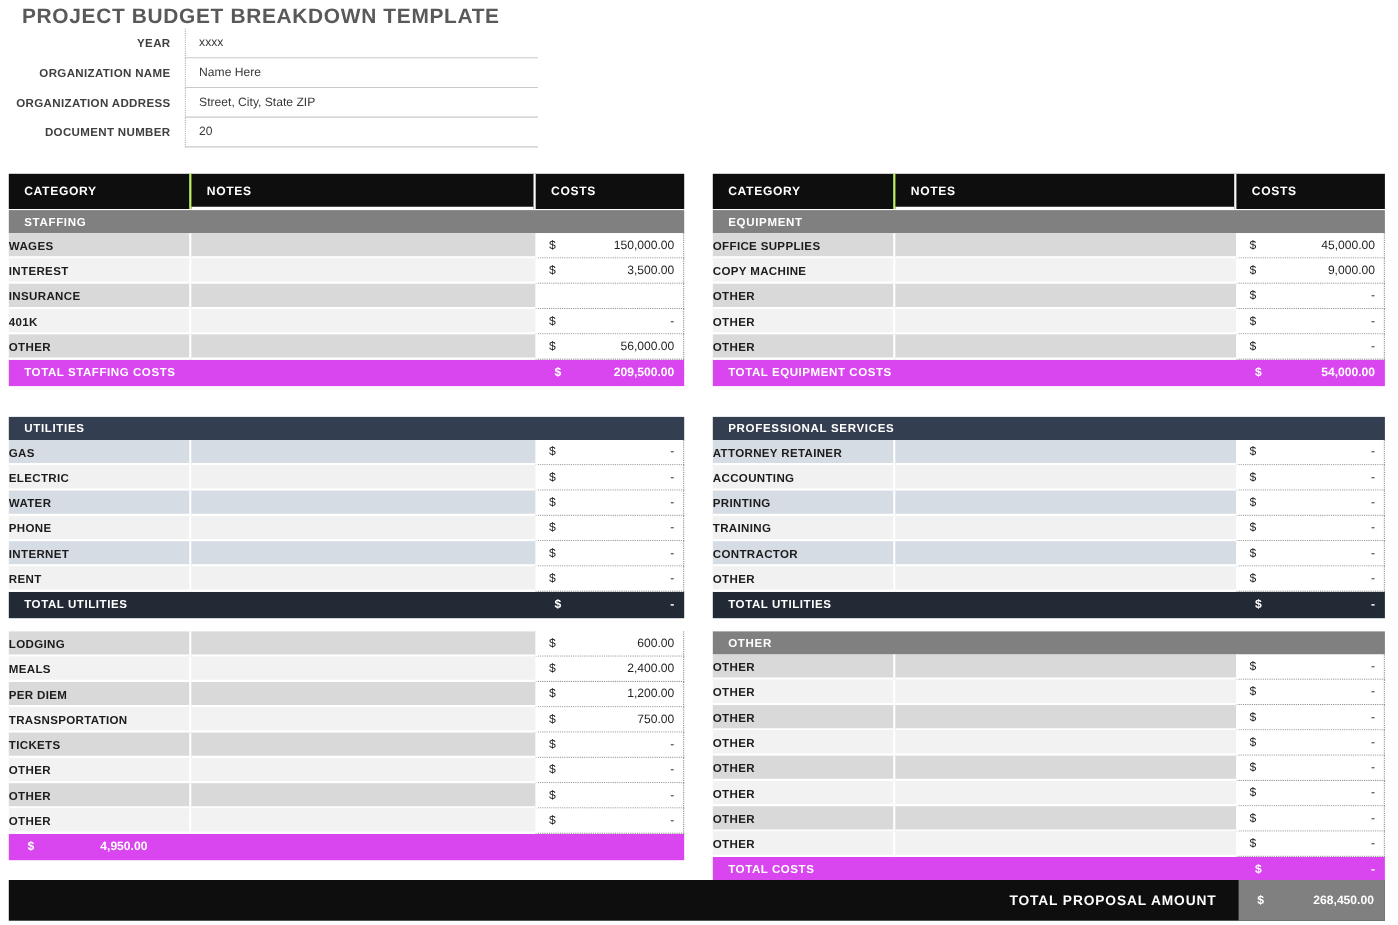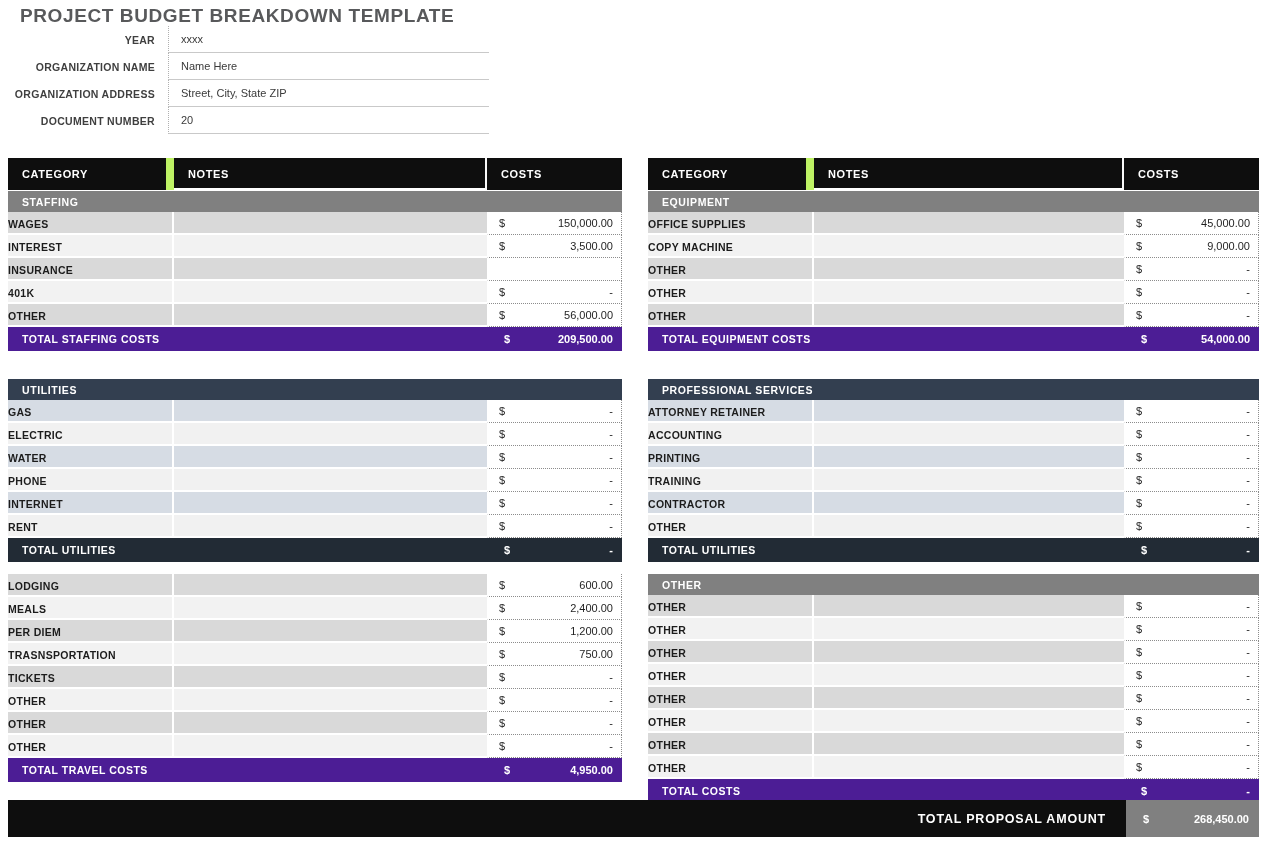--- a/index.html
+++ b/index.html
@@ -20,21 +20,21 @@
                 font-size:11px; color:#3a3a3a; }
 
   
   .budget-table { position:absolute; top:158px; }
   .budget-table.left  { left:8px;   width:614px; }
   .budget-table.right { left:648px; width:611px; }
 
   .thead { display:flex; height:32px; background:#0e0e0e; margin-bottom:1px; }
   .th { color:#ffffff; font-weight:bold; font-size:11px; letter-spacing:0.6px;
         display:flex; align-items:center; padding-left:14px; }
-  .th.category { width:166px; border-right:8px solid #bef264; }
+  .th.category { width:166px; border-right:2px solid #bef264; }
   .th.notes    { flex:1; border-right:2px solid #fafafa; }
   .th.costs    { width:135px; }
 
   .section + .section { margin-top:12px; }
   .section-header { height:21px; display:flex; align-items:center; padding-left:14px;
                     color:#ffffff; font-weight:bold; font-size:10.5px; letter-spacing:0.6px; }
   .theme-gray .section-header { background:#808080; }
   .theme-navy .section-header { background:#333F50;margin-top:28px; }
 
   .row { display:flex; height:23px; }
@@ -47,21 +47,21 @@
   .theme-gray .row.alt  .cat, .theme-gray .row.alt  .notes { background:#f2f2f2; }
   .theme-navy .row      .cat, .theme-navy .row      .notes { background:#d6dce4; }
   .theme-navy .row.alt  .cat, .theme-navy .row.alt  .notes { background:#f1f1f1; }
   .cost { width:135px; background:#ffffff; border-left:2px solid #ffffff;
           border-right:1px dotted #8c8c8c; border-bottom:1px dotted #8c8c8c;
           display:flex; align-items:center; justify-content:space-between;
           padding:0 8px 0 10px; font-size:11px; color:#1f1f1f; }
 
   .total-row { display:flex; height:24px; align-items:center; color:#ffffff;
                font-weight:bold; }
-  .theme-gray .total-row { background:#4c1d95; }
+  .theme-gray .total-row { background:#d946ef; }
   .theme-navy .total-row { background:#222B35; }
   .total-label { flex:1; padding-left:14px; font-size:10.5px; letter-spacing:0.5px; }
   .total-cost  { width:135px; display:flex; align-items:center;
                  justify-content:space-between; padding:0 9px 0 17px; font-size:11px; }
 
   
   .grand-bar { position:absolute; left:8px; top:800px; width:1251px; height:37px;
                background:#0e0e0e; display:flex; align-items:center; }
   .grand-label { flex:1; text-align:right; color:#ffffff; font-weight:bold;
                  font-size:12.5px; letter-spacing:0.8px; padding-right:18px; }
@@ -263,21 +263,20 @@
       </div>
       <div class="row alt">
         <div class="cell cat">OTHER</div>
         <div class="cell notes"></div>
         <div class="cell cost">
           <span>$</span>
           <span>-</span>
         </div>
       </div>
       <div class="total-row">
-        <div class="total-label">TOTAL TRAVEL COSTS</div>
         <div class="total-cost">
           <span>$</span>
           <span>4,950.00</span>
         </div>
       </div>
     </div>
   </div>
 <div class="budget-table right">
     <div class="thead">
       <div class="th category">CATEGORY</div>

